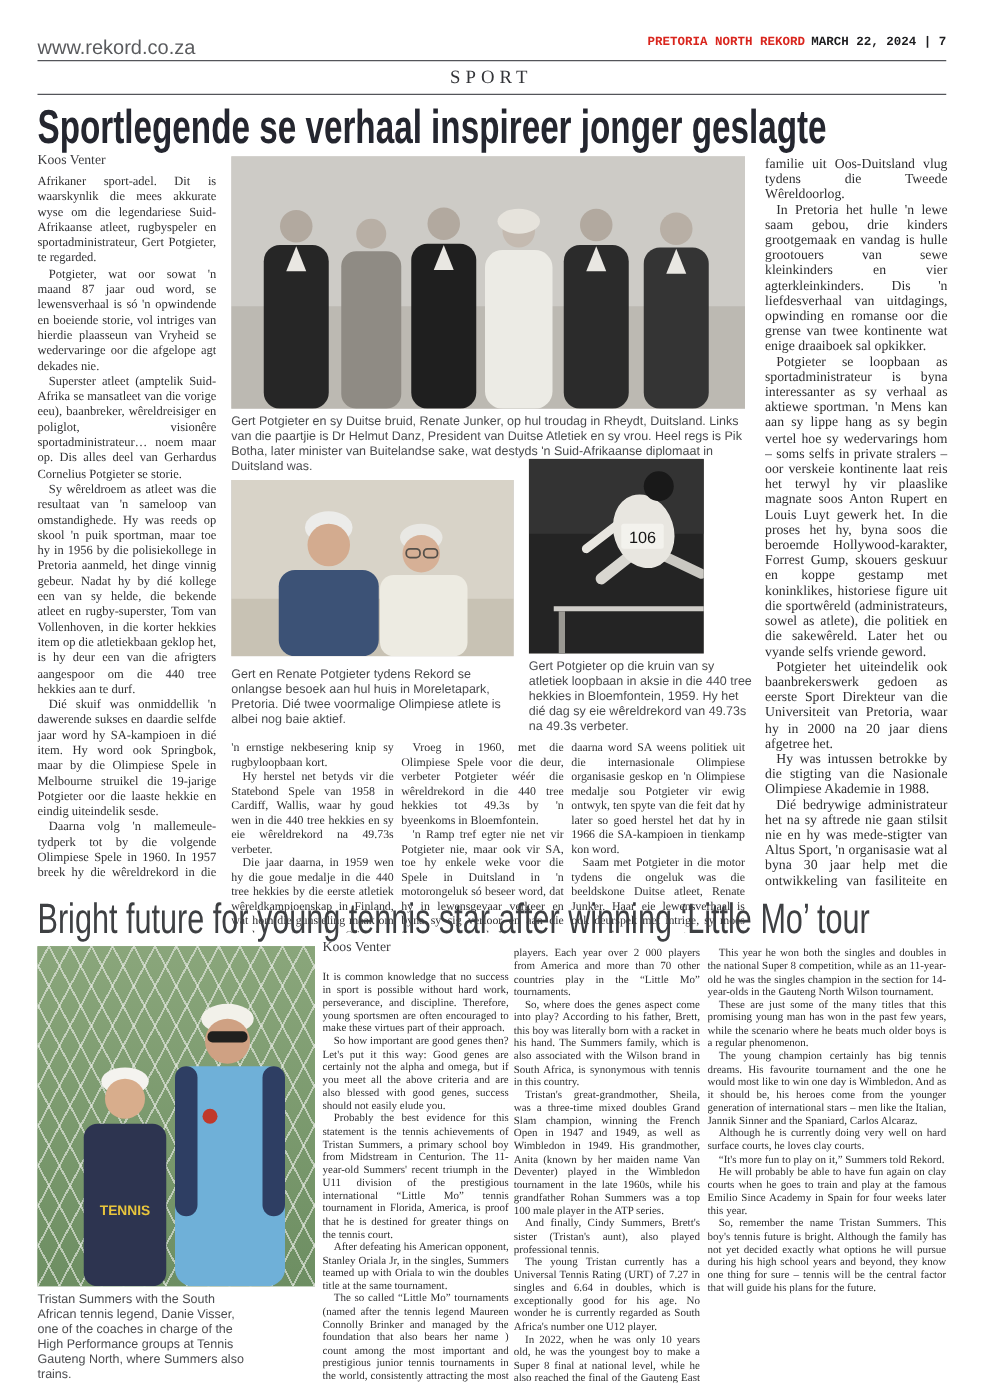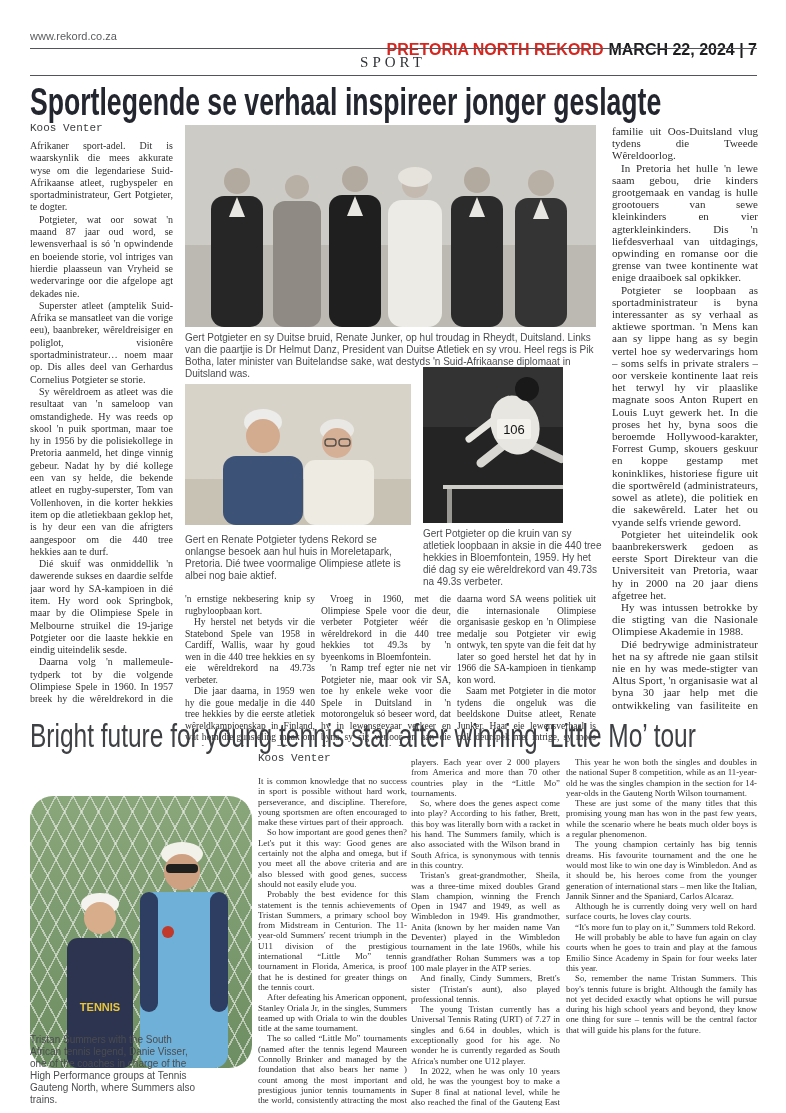--- a/index.html
+++ b/index.html
@@ -4,36 +4,36 @@
 <style>
   * { margin:0; padding:0; box-sizing:border-box; }
   html,body { background:#ffffff; }
   .page {
     position:relative; width:786px; height:1113px; background:#fff;
     font-family:"Liberation Serif", serif; overflow:hidden;
   }
   .abs { position:absolute; }
 
   
-  .mast-url { font-family:"Liberation Sans",sans-serif; font-size:11px; color:#5a5b5e; }
-  .mast-right { font-family:Liberation Sans, sans-serif; font-size:16px; font-weight:bold; color:#1d1d1f; white-space:nowrap;margin-top:12px; }
+  .mast-url { font-family:"Liberation Sans",sans-serif; font-size:16px; color:#5a5b5e; }
+  .mast-right { font-family:Liberation Mono, monospace; font-size:10px; font-weight:bold; color:#1d1d1f; white-space:nowrap; }
   .mast-right .brand { color:#d9251d; margin-right:5px; }
   .rule { border-top:1px solid #53555a; }
   .section-label { font-family:"Liberation Serif",serif; font-size:15px; letter-spacing:4px; color:#333438; text-align:center; width:100%; }
 
   
   .h1 {
     font-family:"Liberation Sans",sans-serif; font-weight:bold; font-size:38px;
     color:#24262f; white-space:nowrap; transform:scaleX(0.70); transform-origin:0 50%;
   }
   .h2 {
     font-family:"Liberation Sans",sans-serif; font-weight:normal; font-size:34px;
     color:#3e4043; white-space:nowrap; transform:scaleX(0.72); transform-origin:0 50%;
   }
-  .byline { font-family:Liberation Mono, monospace; font-size:11px; color:#3c3d40; }
+  .byline { font-family:Liberation Serif, serif; font-size:11px; color:#3c3d40; }
 
   
   .col { overflow:hidden; text-align:justify; color:#2f2f31; }
   .col p { margin:0; }
   .col p.ind { text-indent:9px; }
   .a1 { font-size:10px; line-height:12.3px; }
   .a1.mid { font-size:9.5px; line-height:11.5px; }
   .a1.last { font-size:11px; line-height:12.2px; }
   .a2 { font-size:8.8px; line-height:10.3px; }
 
@@ -62,21 +62,21 @@
     <span class="brand">PRETORIA NORTH REKORD</span><span>MARCH 22, 2024  |  7</span>
   </div>
   <div class="abs rule" style="left:30px; right:29px; top:48px;"></div>
   <div class="abs section-label" style="left:0; top:54px;">SPORT</div>
   <div class="abs rule" style="left:30px; right:29px; top:75px;"></div>
 
   <div class="abs h1" style="left:30px; top:81px;">Sportlegende se verhaal inspireer jonger geslagte</div>
   <div class="abs byline" style="left:30px; top:122px;">Koos Venter</div>
 
   <div class="abs col a1" style="left:30px; top:140px; width:143px; height:564px;">
-    <p>Afrikaner sport-adel. Dit is waarskynlik die mees akkurate wyse om die legendariese Suid-Afrikaanse atleet, rugbyspeler en sportadministrateur, Gert Potgieter, te dogter.</p>
+    <p>Afrikaner sport-adel. Dit is waarskynlik die mees akkurate wyse om die legendariese Suid-Afrikaanse atleet, rugbyspeler en sportadministrateur, Gert Potgieter, te regarded.</p>
     <p class="ind">Potgieter, wat oor sowat 'n maand 87 jaar oud word, se lewensverhaal is só 'n opwindende en boeiende storie, vol intriges van hierdie plaasseun van Vryheid se wedervaringe oor die afgelope agt dekades nie.</p>
     <p class="ind">Superster atleet (amptelik Suid-Afrika se mansatleet van die vorige eeu), baanbreker, wêreldreisiger en poliglot, visionêre sportadministrateur… noem maar op. Dis alles deel van Gerhardus Cornelius Potgieter se storie.</p>
     <p class="ind">Sy wêreldroem as atleet was die resultaat van 'n sameloop van omstandighede. Hy was reeds op skool 'n puik sportman, maar toe hy in 1956 by die polisiekollege in Pretoria aanmeld, het dinge vinnig gebeur. Nadat hy by dié kollege een van sy helde, die bekende atleet en rugby-superster, Tom van Vollenhoven, in die korter hekkies item op die atletiekbaan geklop het, is hy deur een van die afrigters aangespoor om die 440 tree hekkies aan te durf.</p>
     <p class="ind">Dié skuif was onmiddellik 'n dawerende sukses en daardie selfde jaar word hy SA-kampioen in dié item. Hy word ook Springbok, maar by die Olimpiese Spele in Melbourne struikel die 19-jarige Potgieter oor die laaste hekkie en eindig uiteindelik sesde.</p>
     <p class="ind">Daarna volg 'n mallemeule-tydperk tot by die volgende Olimpiese Spele in 1960. In 1957 breek hy die wêreldrekord in die 440 tree hekkies by 'n byeenkoms in Queenstown in die Oos-Kaap met sy tyd van 50.7s en aanvanklik ontgaan dié feit sowel atletiekadministrateurs as die media, totdat 'n joernalis van Die Burger die nuus twee dae later bekendmaak.</p>
 
   </div>
 
   <div class="abs photo" style="left:185px; top:125px; width:411px; height:202px;">
     <svg width="411" height="202" viewBox="0 0 411 202">
@@ -163,21 +163,21 @@
     <p class="ind">In Pretoria het hulle 'n lewe saam gebou, drie kinders grootgemaak en vandag is hulle grootouers van sewe kleinkinders en vier agterkleinkinders. Dis 'n liefdesverhaal van uitdagings, opwinding en romanse oor die grense van twee kontinente wat enige draaiboek sal opkikker.</p>
     <p class="ind">Potgieter se loopbaan as sportadministrateur is byna interessanter as sy verhaal as aktiewe sportman. 'n Mens kan aan sy lippe hang as sy begin vertel hoe sy wedervarings hom – soms selfs in private stralers – oor verskeie kontinente laat reis het terwyl hy vir plaaslike magnate soos Anton Rupert en Louis Luyt gewerk het. In die proses het hy, byna soos die beroemde Hollywood-karakter, Forrest Gump, skouers geskuur en koppe gestamp met koninklikes, historiese figure uit die sportwêreld (administrateurs, sowel as atlete), die politiek en die sakewêreld. Later het ou vyande selfs vriende geword.</p>
     <p class="ind">Potgieter het uiteindelik ook baanbrekerswerk gedoen as eerste Sport Direkteur van die Universiteit van Pretoria, waar hy in 2000 na 20 jaar diens afgetree het.</p>
     <p class="ind">Hy was intussen betrokke by die stigting van die Nasionale Olimpiese Akademie in 1988.</p>
     <p class="ind">Dié bedrywige administrateur het na sy aftrede nie gaan stilsit nie en hy was mede-stigter van Altus Sport, 'n organisasie wat al byna 30 jaar help met die ontwikkeling van fasiliteite en die skep van geleenthede via sport.</p>
     <p class="ind">Hy word reg oor die wêreld gerespekteer as sportadministrateur. Hy is byvoorbeeld in September verlede jaar herkies as SA se verteenwoordiger en koördineerder van die Internasional Olympic Academy Participants Association (IOAPA). Met die hulp van hierdie organisasie sal verskeie belowende jong sportlui die kans kry om later vanjaar die Olimpiese Spele in Parys by te woon.</p>
   </div>
 
   <div class="abs h2" style="left:30px; top:716px;">Bright future for young tennis star after winning ‘Little Mo’ tour</div>
 
-  <div class="abs photo tennis-photo" style="left:30px; top:796px; width:222px; height:272px;border-radius:23px;">
+  <div class="abs photo tennis-photo" style="left:30px; top:757px; width:222px; height:272px;">
     <svg width="222" height="272" viewBox="0 0 222 272">
 
       <ellipse cx="70" cy="108" rx="19" ry="11" fill="#f4f3ef"></ellipse>
       <circle cx="70" cy="122" r="16" fill="#d8ad8c"></circle>
       <rect x="37" y="142" width="66" height="130" rx="11" fill="#2d3450"></rect>
       <text x="70" y="215" text-anchor="middle" font-family="Liberation Sans, sans-serif" font-size="11" font-weight="bold" fill="#e8c53c">TENNIS</text>
 
       <ellipse cx="152" cy="58" rx="21" ry="12" fill="#f2f1ea"></ellipse>
       <circle cx="152" cy="76" r="18" fill="#cfa183"></circle>
       <rect x="136" y="68" width="32" height="9" rx="4" fill="#20201e"></rect>

